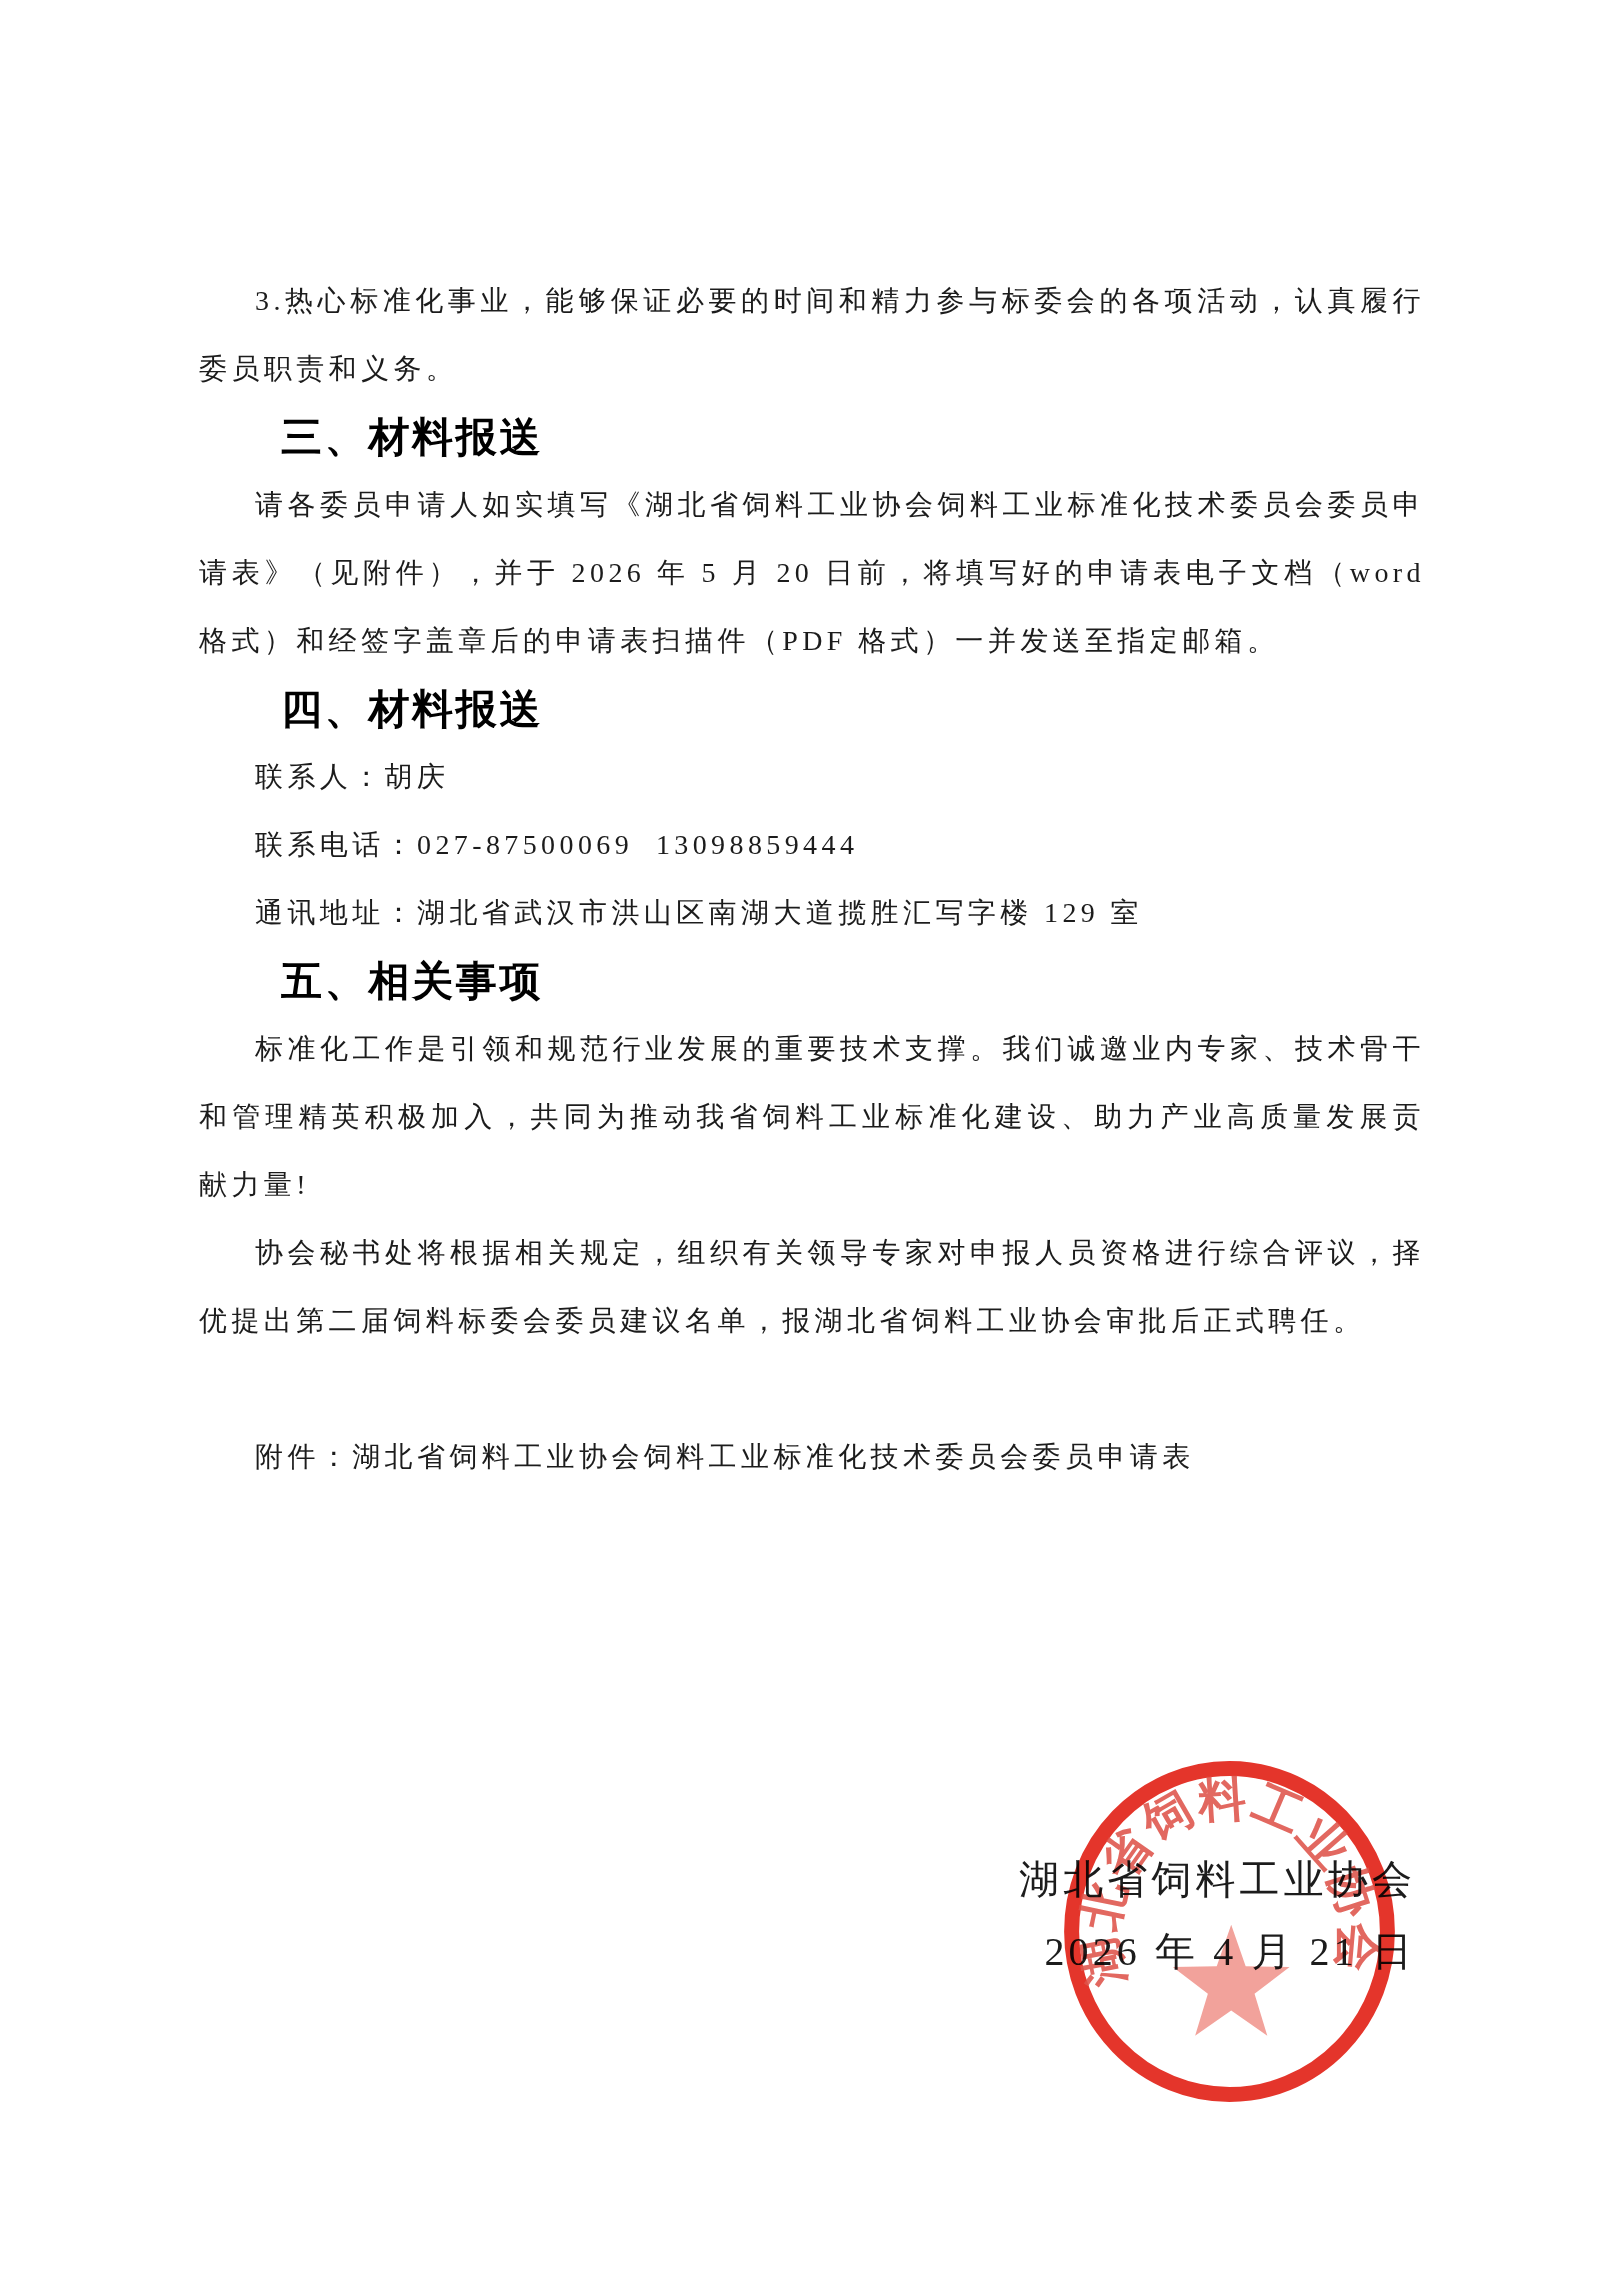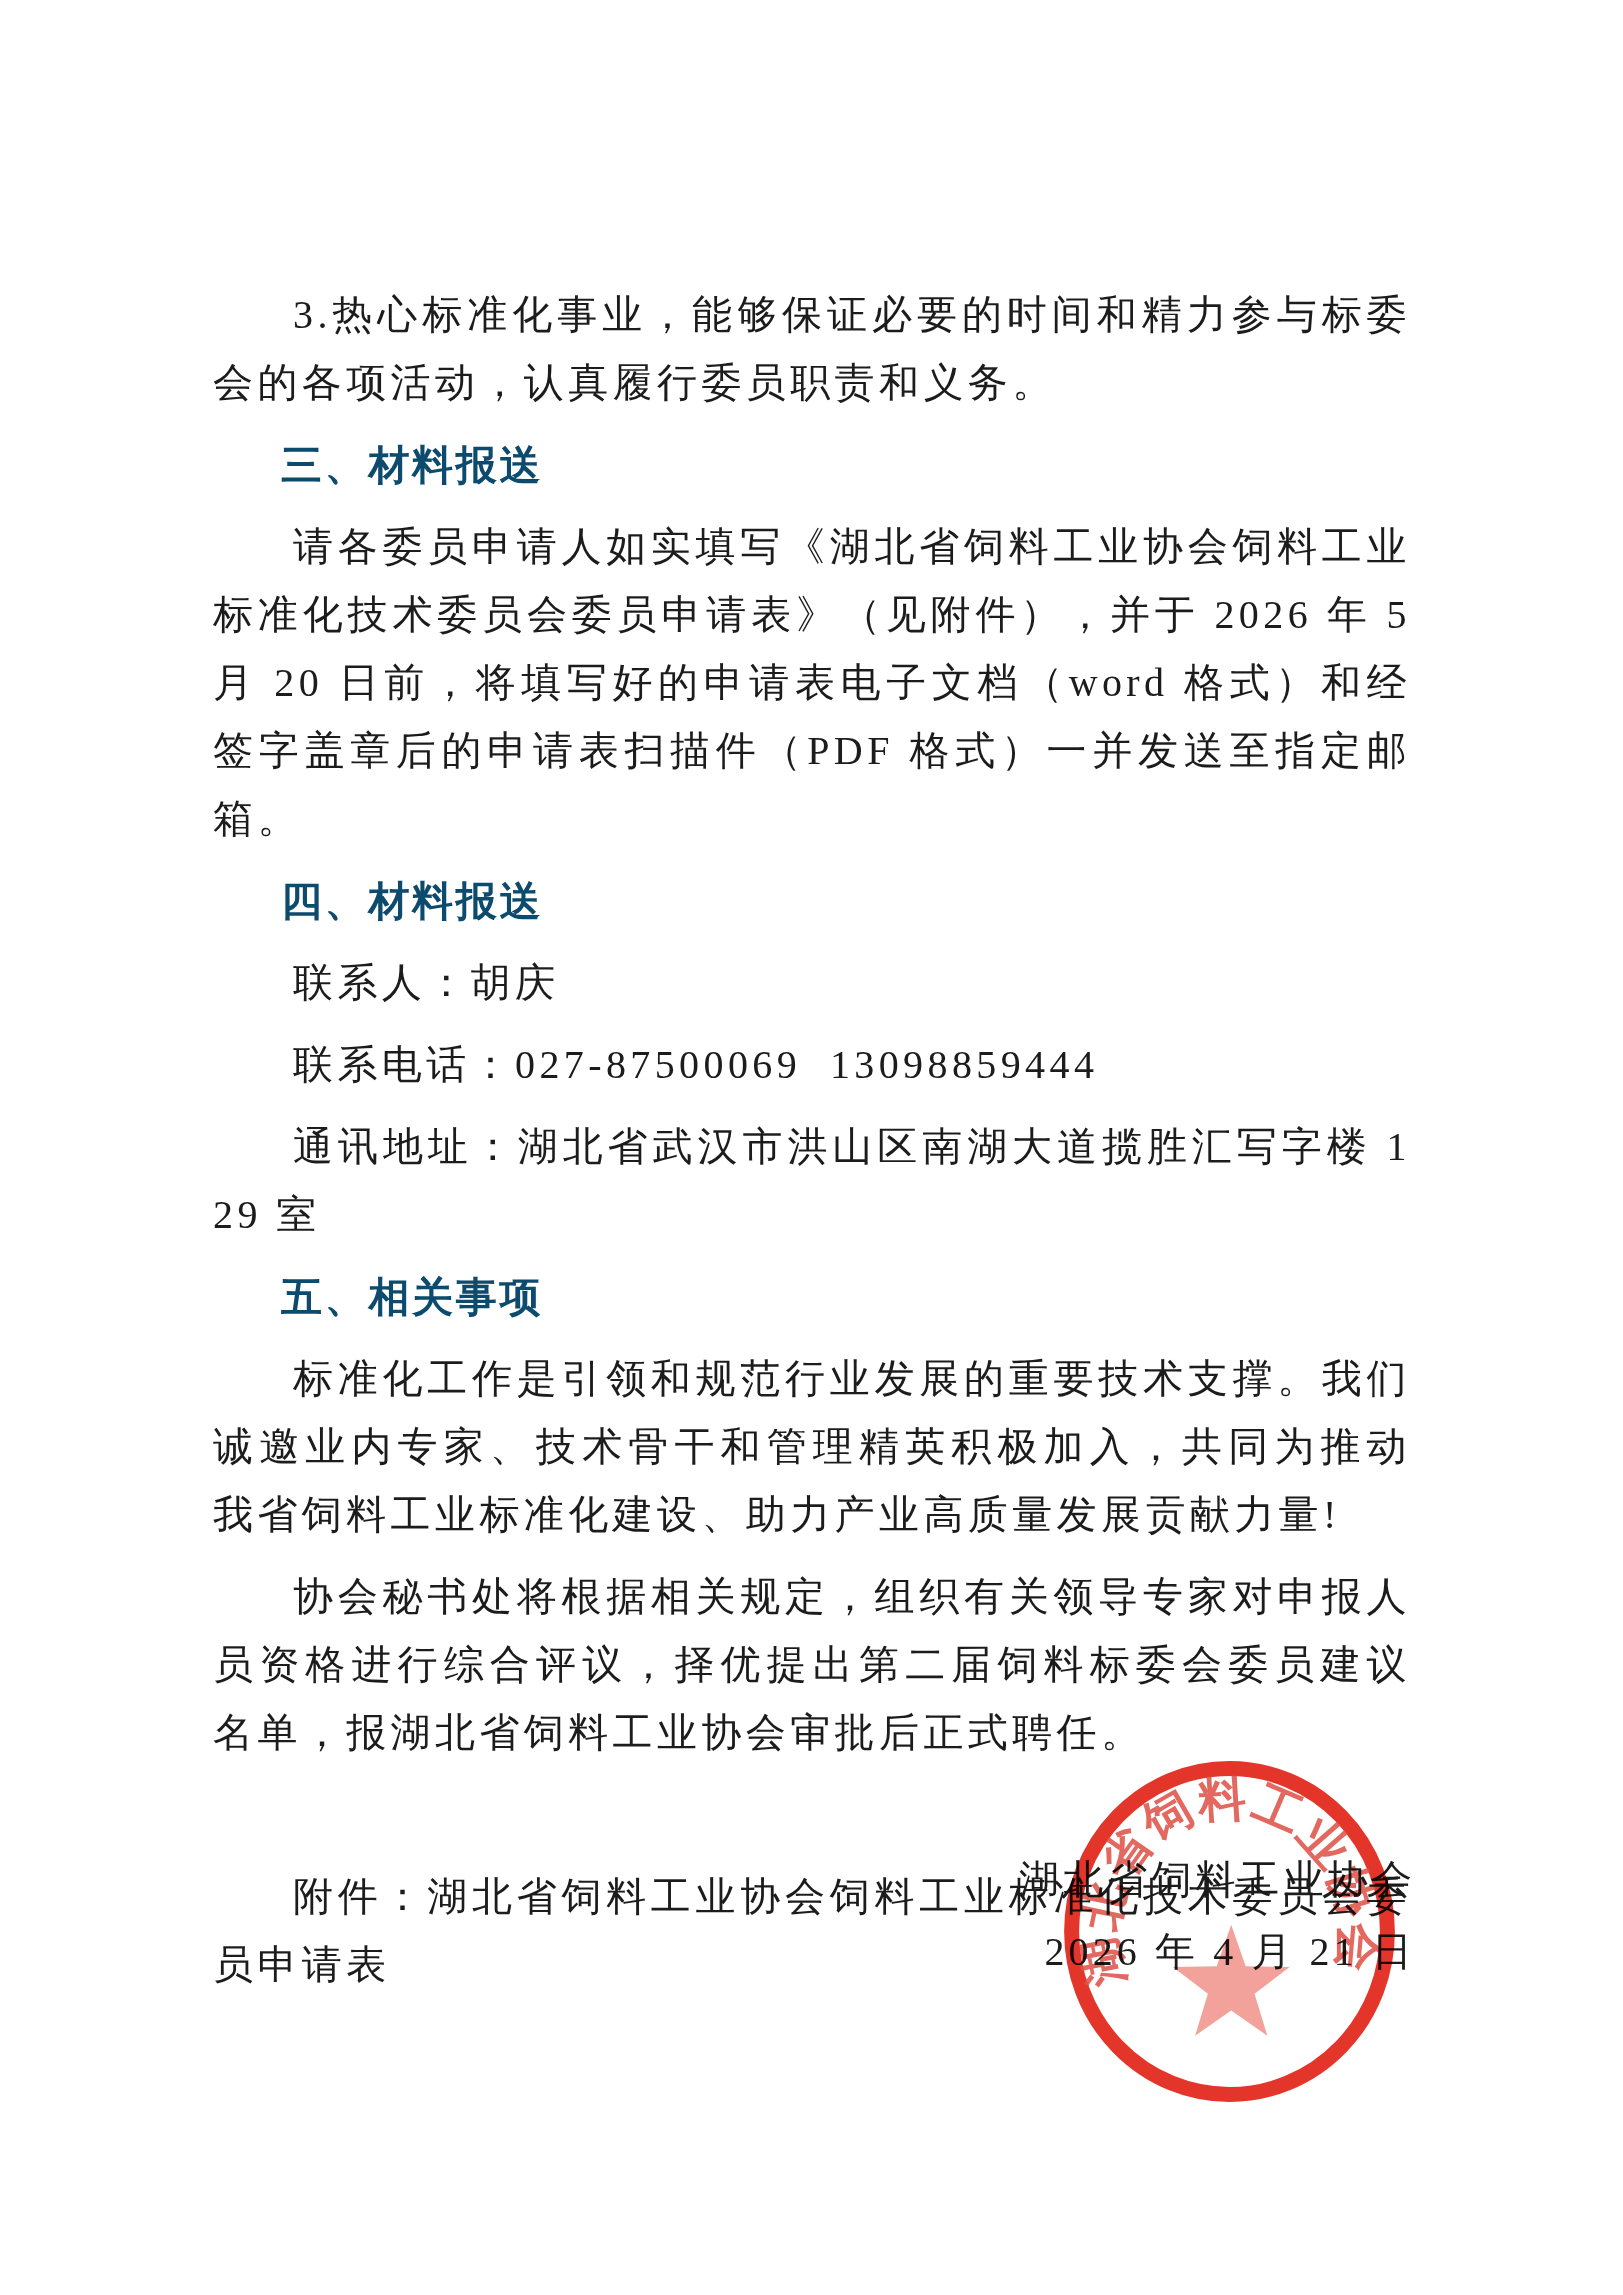--- a/index.html
+++ b/index.html
@@ -17,39 +17,39 @@
     font-family: "Liberation Serif", "DejaVu Serif", serif;
     color: #1c1c1c;
   }
   .doc-body {
     position: absolute;
     left: 199px;
     top: 267px;
     width: 1226px;
   }
   .doc-body p.para {
-    margin: 14px;
-    font-size: 40px;
+    margin: 0;
+    font-size: 28px;
     line-height: 68px;
     letter-spacing: 4.4px;
     text-indent: 2em;
     text-align: justify;
     text-justify: inter-character;
     white-space: pre-wrap;
     word-break: break-all;
     font-family: "Liberation Serif", "DejaVu Serif", serif;
   }
   .doc-body h3.head {
     margin: 0;
     font-size: 41px;
     line-height: 68px;
     letter-spacing: 2.7px;
     text-indent: 2em;
     font-weight: bold;
-    color: #0c4a6e;
+    color: #000000;
     font-family: "Liberation Sans", "DejaVu Sans", sans-serif;
   }
   .doc-body div.spacer {
     height: 68px;
   }
   .signature {
     position: absolute;
     right: 207px;
     top: 1844px;
     text-align: right;

